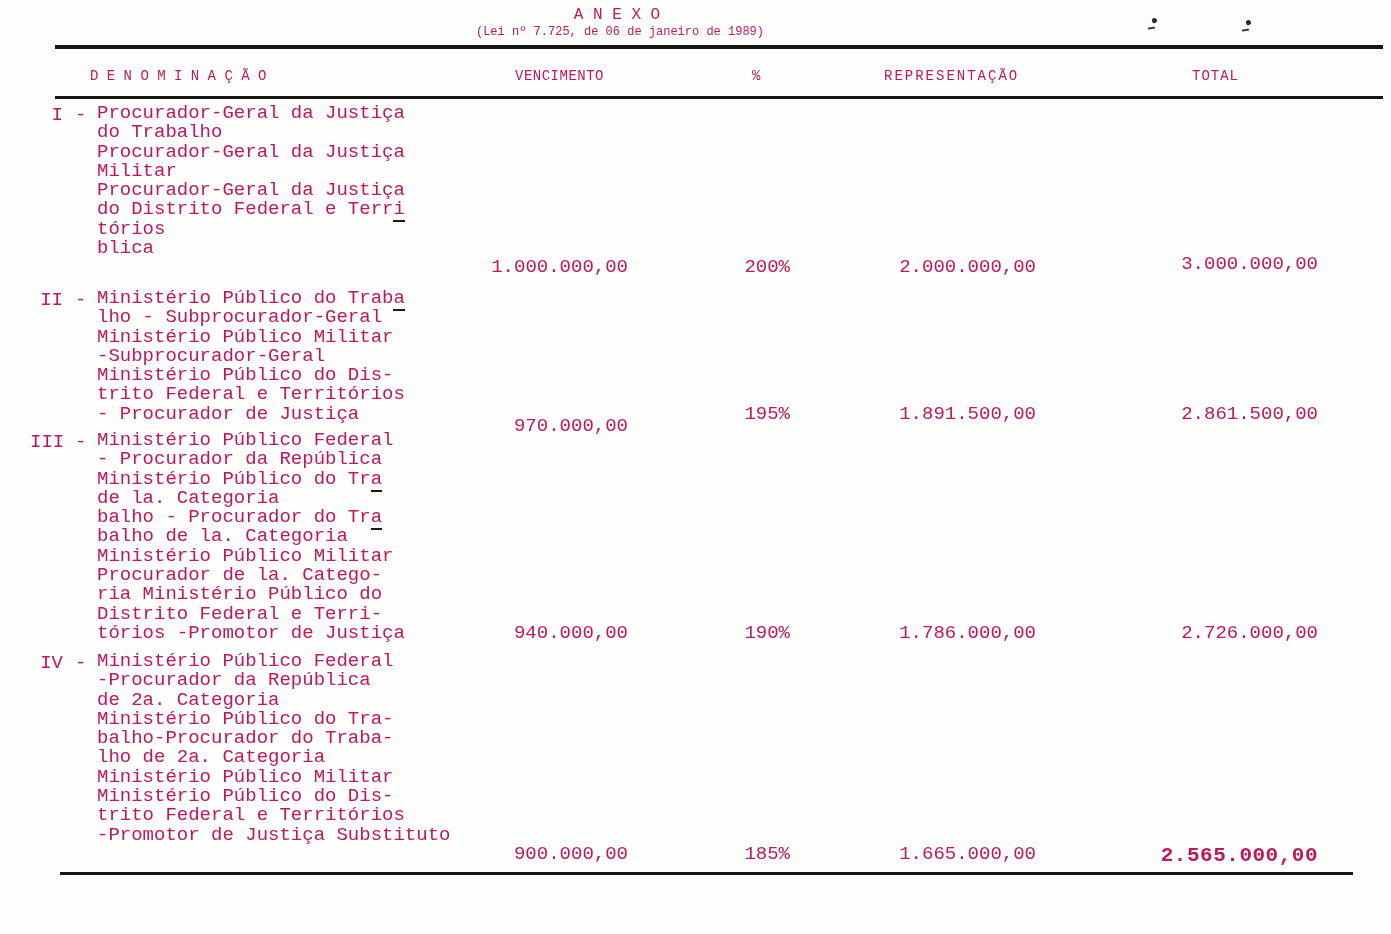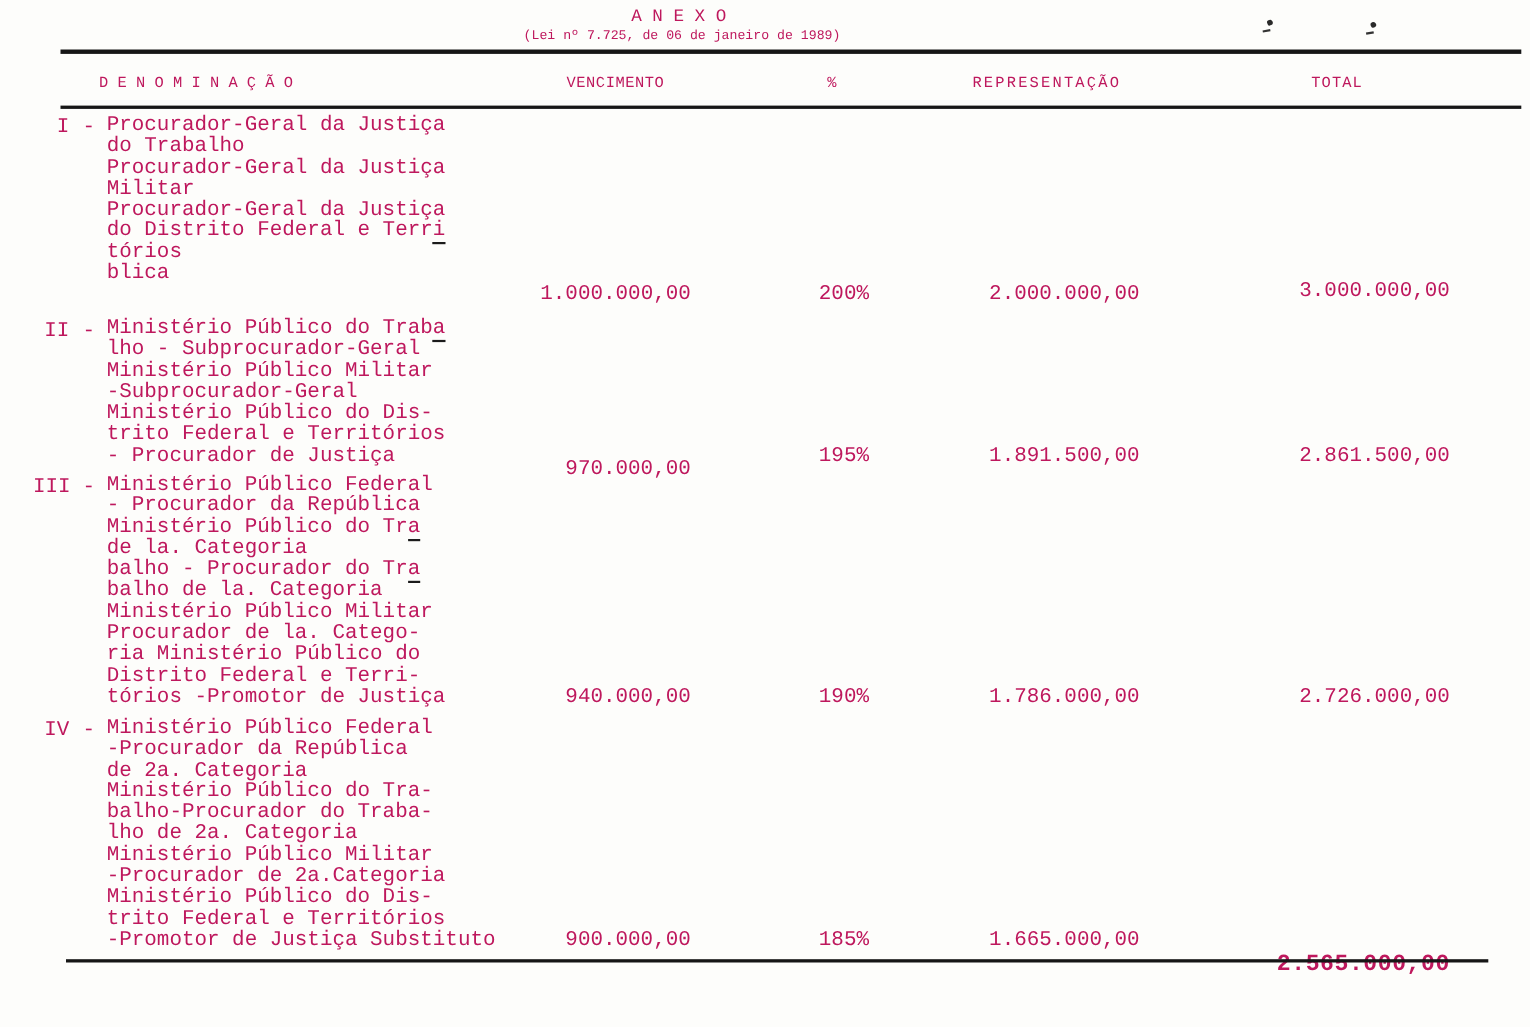--- a/index.html
+++ b/index.html
@@ -131,27 +131,26 @@
         <span class="num">IV</span>
         <span class="dash">-</span>
         <div class="lines">
           <div class="line">Ministério Público Federal</div>
           <div class="line">-Procurador da República</div>
           <div class="line">de 2a. Categoria</div>
           <div class="line">Ministério Público do Tra-</div>
           <div class="line">balho-Procurador do Traba-</div>
           <div class="line">lho de 2a. Categoria</div>
           <div class="line">Ministério Público Militar</div>
-          <div class="line">-Procurador de 2a.Categoria</div>
           <div class="line">Ministério Público do Dis-</div>
           <div class="line">trito Federal e Territórios</div>
           <div class="line">-Promotor de Justiça Substituto</div>
         </div>
       </div>
       <div class="val" style="top: 845px; right: 763px;">900.000,00</div>
       <div class="val" style="top: 845px; right: 601px;">185%</div>
       <div class="val" style="top: 845px; right: 355px; margin-left: 12px;">1.665.000,00</div>
-      <div class="val big" style="top: 867px; right: 73px;">2.565.000,00</div>
+      <div class="val big" style="top: 845px; right: 73px;">2.565.000,00</div>
     </div>
 
   <div class="rule rule-bottom"></div>
 
 </div>
 
 </body></html>

